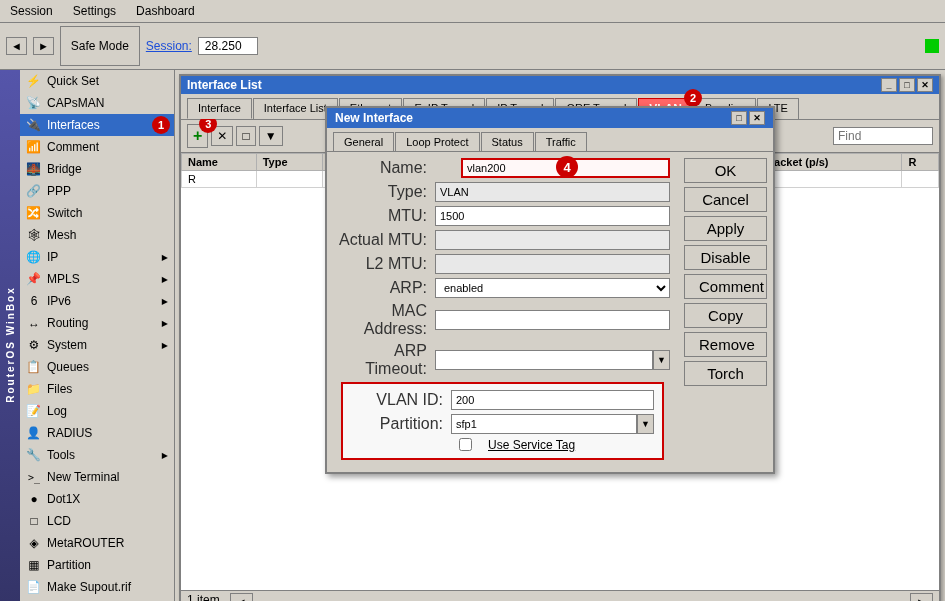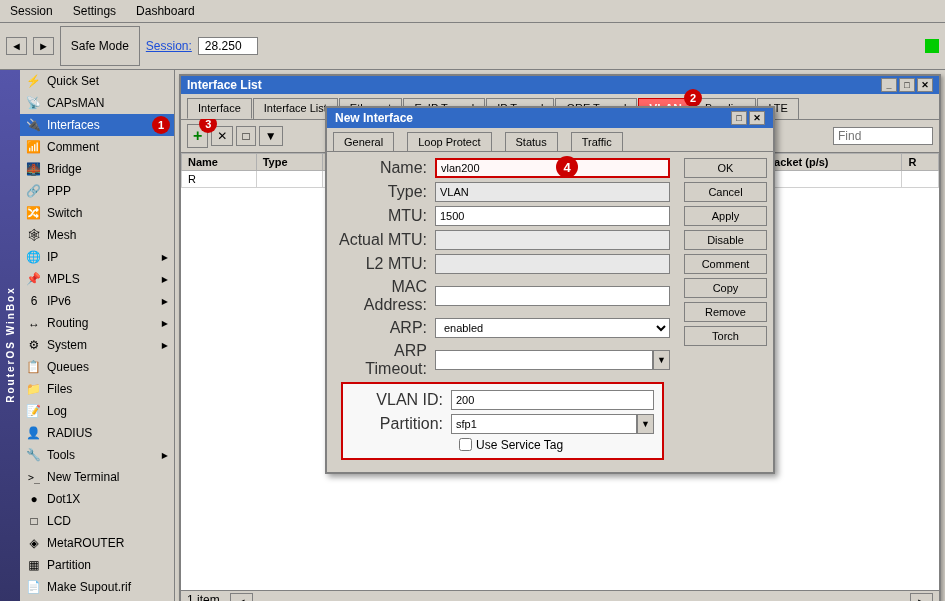--- a/index.html
+++ b/index.html
@@ -53,38 +53,38 @@
     table { width: 100%; border-collapse: collapse; }
     thead th { background: #d4d0c8; border: 1px solid #b0b0b0; padding: 2px 6px; text-align: left; font-size: 11px; white-space: nowrap; }
     tbody td { border: 1px solid #d0d0d0; padding: 2px 6px; font-size: 11px; background: white; }
     .table-row-r { background: #f0f0f0; }
 
     
     .dialog { position: absolute; top: 30px; left: 160px; width: 440px; background: #d4d0c8; border: 2px solid #808080; box-shadow: 3px 3px 6px rgba(0,0,0,0.4); z-index: 100; }
     .dialog-title { background: #316ac5; color: white; padding: 3px 8px; display: flex; align-items: center; justify-content: space-between; font-size: 11px; font-weight: bold; }
 
     
-    .dialog-tabs { display: flex; padding: 4px 6px 0; gap: 13px; border-bottom: 1px solid #808080; }
+    .dialog-tabs { display: flex; padding: 4px 6px 0; gap: 1px; border-bottom: 1px solid #808080; }
     .dialog-tab { padding: 3px 10px; border: 1px solid #808080; border-bottom: none; background: #d4d0c8; cursor: pointer; font-size: 11px; }
     .dialog-tab.active { background: #d4d0c8; }
     .form-row { display: flex; align-items: center; margin-bottom: 4px; }
     .form-label { width: 100px; text-align: right; padding-right: 8px; font-size: 16px; color: #333; flex-shrink: 0; }
     .form-input { flex: 1; border: 1px solid #808080; padding: 2px 4px; background: white; font-size: 11px; height: 20px; }
-    .form-input.highlighted { border: 2px solid #cc0000; background: #fff8f8; }
+    .form-input.highlighted { border: 2px solid #cc0000; background: #fff8f8; margin-left: 26px; }
     .form-select-wrapper { flex: 1; display: flex; }
     .form-select { flex: 1; border: 1px solid #808080; padding: 1px 4px; background: white; font-size: 11px; height: 20px; }
     .form-select-btn { border: 1px solid #808080; background: #d4d0c8; padding: 0 3px; cursor: pointer; font-size: 9px; display: flex; align-items: center; }
 
     
     .vlan-section { border: 2px solid #cc0000; margin: 4px 6px 6px; padding: 6px 8px; background: #f8f8f8; }
 
     
-    .form-checkbox { display: flex; align-items: flex-start; gap: 4px; font-size: 11px; padding-left: 108px; }
+    .form-checkbox { display: flex; align-items: flex-start; gap: 16px; font-size: 11px; padding-left: 108px; text-decoration: underline; }
     .form-checkbox input { width: 13px; height: 13px; }
-    .panel-btn { background: #d4d0c8; border: 1px solid #808080; padding: 3px 14px; cursor: pointer; text-align: center; font-size: 11px; min-width: 80px; }
+    .panel-btn { background: #d4d0c8; border: 1px solid #808080; padding: 3px 14px; cursor: pointer; text-align: center; font-size: 15px; min-width: 80px; }
 
     
     .badge { display: inline-flex; align-items: center; justify-content: center; width: 22px; height: 22px; border-radius: 50%; background: #cc0000; color: white; font-weight: bold; font-size: 13px; position: relative; }
 
     
     .status-bar { position: absolute; bottom: 0; left: 0; right: 0; background: #d4d0c8; border-top: 1px solid #808080; padding: 2px 6px; font-size: 11px; display: flex; gap: 10px; }
     .left-accent { width: 20px; background: linear-gradient(to bottom, #5555aa, #333366); flex-shrink: 0; display: flex; align-items: center; justify-content: center; }
     .left-accent-text { color: white; font-size: 10px; font-weight: bold; letter-spacing: 2px; transform: rotate(-90deg); white-space: nowrap; }
   </style>
 </head>
@@ -341,32 +341,32 @@
           </div>
           <div class="form-row">
             <span class="form-label">Actual MTU:</span>
             <input class="form-input" type="text" value="" readonly="" style="background: rgb(232, 232, 232);">
           </div>
           <div class="form-row">
             <span class="form-label">L2 MTU:</span>
             <input class="form-input" type="text" value="" readonly="" style="background: rgb(232, 232, 232);">
           </div>
           <div class="form-row">
-            <span class="form-label">MAC Address:</span>
-            <input class="form-input" type="text" value="" style="">
-          </div>
-          <div class="form-row">
             <span class="form-label">ARP:</span>
             <div class="form-select-wrapper">
               <select class="form-select">
                 <option>enabled</option>
                 <option>disabled</option>
                 <option>proxy-arp</option>
               </select>
             </div>
+          </div>
+          <div class="form-row">
+            <span class="form-label">MAC Address:</span>
+            <input class="form-input" type="text" value="" style="">
           </div>
           <div class="form-row">
             <span class="form-label">ARP Timeout:</span>
             <div class="form-select-wrapper">
               <input class="form-input" type="text" value="" style="flex: 1 1 0%;">
               <button class="form-select-btn">▼</button>
             </div>
           </div>
 
           <div class="vlan-section">

